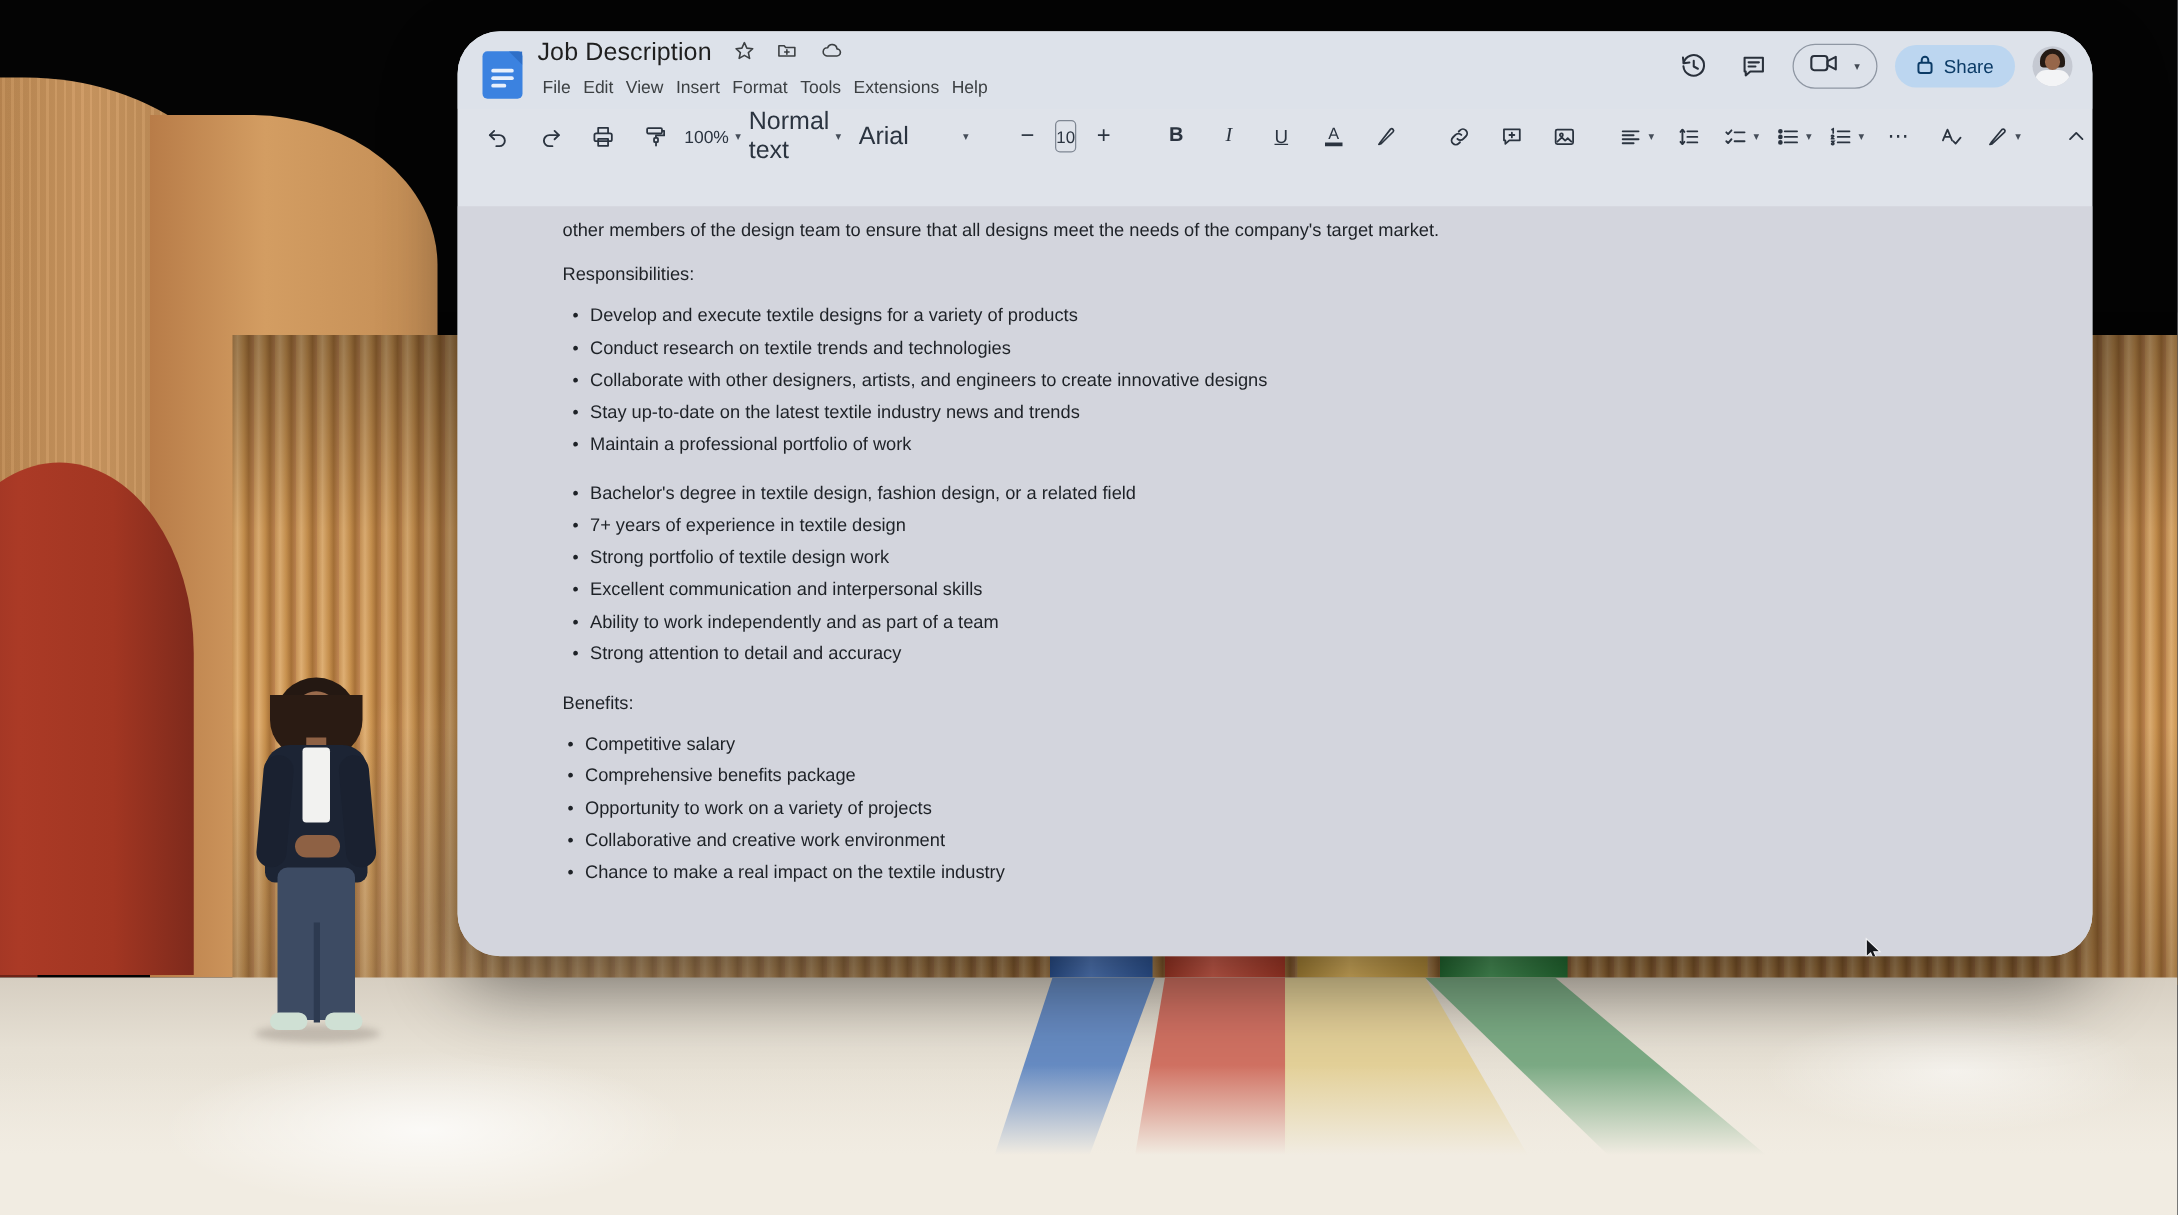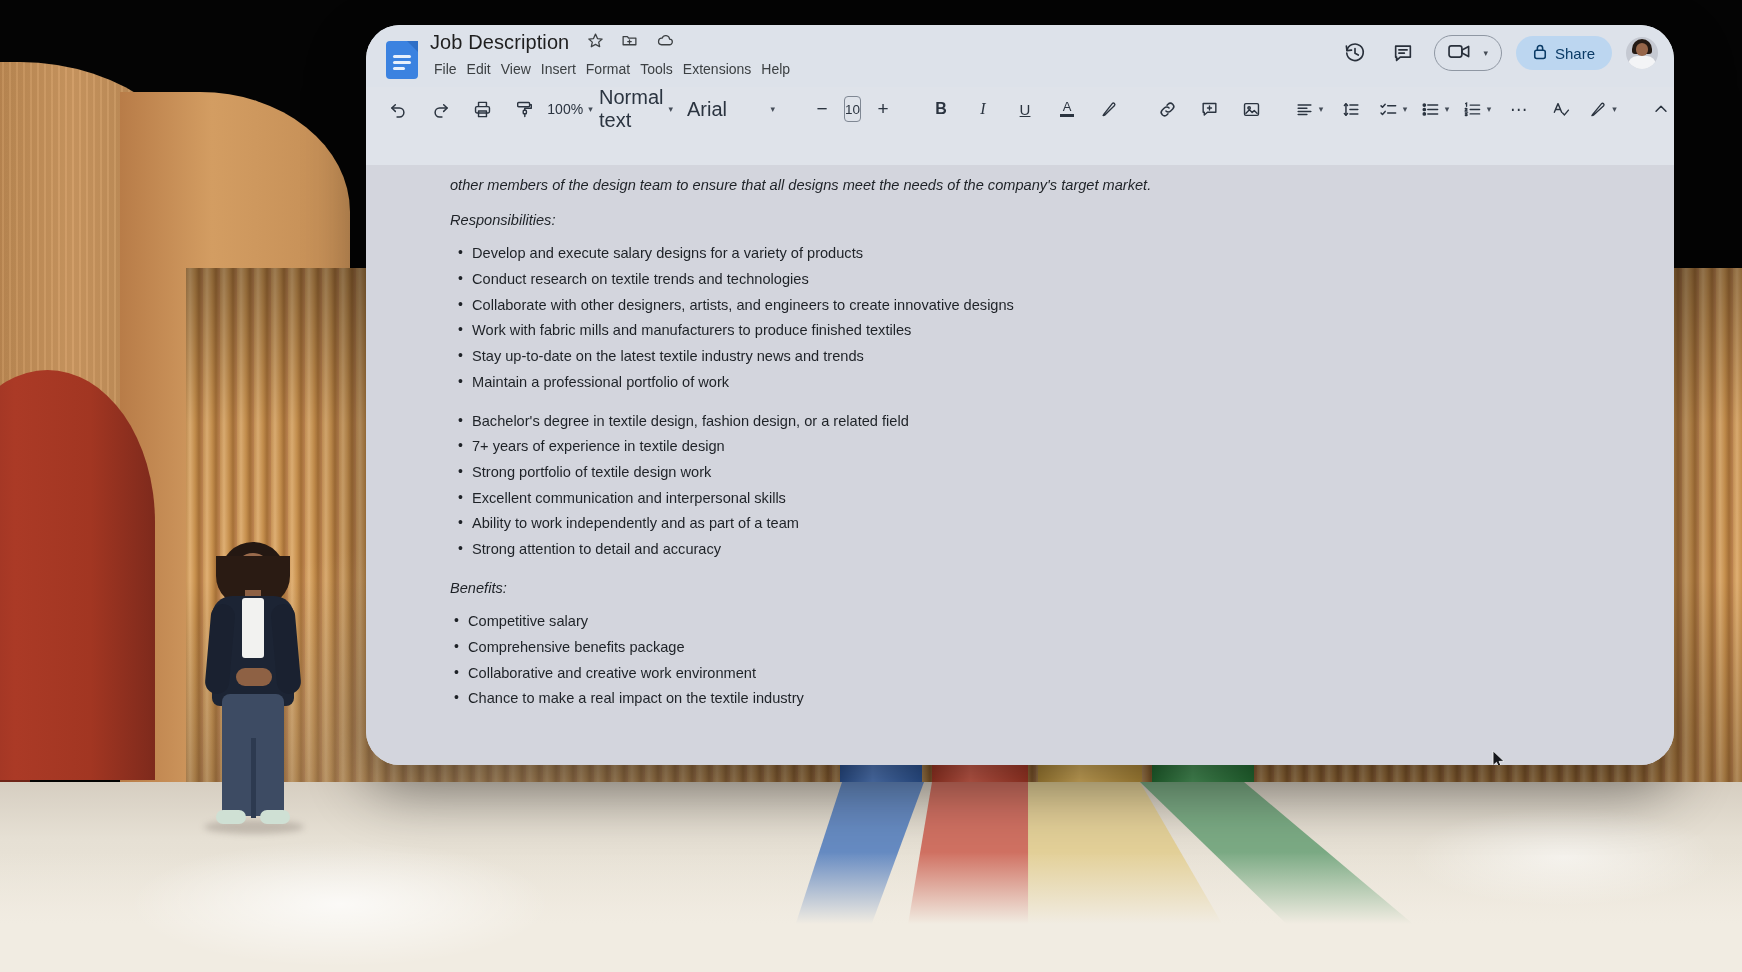--- a/index.html
+++ b/index.html
@@ -161,21 +161,21 @@
   .style-box{font-size:20px;}
 
   
   .doc-page{
     position:absolute;left:0;top:140px;right:0;bottom:0;background:#d3d5dd;
   }
   .doc-body{
     position:absolute;left:84px;top:10px;right:64px;
     font-size:14.6px;color:#1e2227;line-height:1.45;
   }
-  .doc-body p{margin:0 0 14px 0;font-style:italic;}
+  .doc-body p{margin:0 0 14px 0;}
   .doc-body .sec{margin:0 0 12px 0;}
   .ul{margin:0 0 18px 0;padding:0;list-style:none;}
   .ul li{position:relative;padding-left:22px;margin-bottom:4.5px;}
   .ul li:before{content:"•";position:absolute;left:8px;top:-1px;font-size:14px;}
   .ul.tight li{padding-left:18px;}
   .ul.tight li:before{left:4px;}
 
   .cursor{position:absolute;left:1126px;top:585px;width:14px;height:19px;}
 </style>
 </head>
@@ -452,41 +452,41 @@
     </div>
   </div>
 
   <div class="doc-page">
     <div class="doc-body">
 
       <p>other members of the design team to ensure that all designs meet the needs of the company's target market.</p>
 
       <p class="sec">Responsibilities:</p>
       <ul class="ul">
-        <li>Develop and execute salary designs for a variety of products</li>
+        <li>Develop and execute textile designs for a variety of products</li>
         <li>Conduct research on textile trends and technologies</li>
         <li>Collaborate with other designers, artists, and engineers to create innovative designs</li>
-        <li>Work with fabric mills and manufacturers to produce finished textiles</li>
         <li>Stay up-to-date on the latest textile industry news and trends</li>
         <li>Maintain a professional portfolio of work</li>
       </ul>
 
       <ul class="ul">
         <li>Bachelor's degree in textile design, fashion design, or a related field</li>
         <li>7+ years of experience in textile design</li>
         <li>Strong portfolio of textile design work</li>
         <li>Excellent communication and interpersonal skills</li>
         <li>Ability to work independently and as part of a team</li>
         <li>Strong attention to detail and accuracy</li>
       </ul>
 
       <p class="sec">Benefits:</p>
       <ul class="ul tight">
         <li>Competitive salary</li>
         <li>Comprehensive benefits package</li>
+        <li>Opportunity to work on a variety of projects</li>
         <li>Collaborative and creative work environment</li>
         <li>Chance to make a real impact on the textile industry</li>
       </ul>
 
     </div>
 
     <div class="cursor">
       <svg width="14" height="19" viewBox="0 0 14 19">
         <path d="M1 0.8 L1 15.6 L4.5 12.3 L7 18 L9.6 16.9 L7.1 11.4 L12 11.3 Z" fill="#16181d" stroke="#f2f3f5" stroke-width="0.9"></path>
       </svg>

